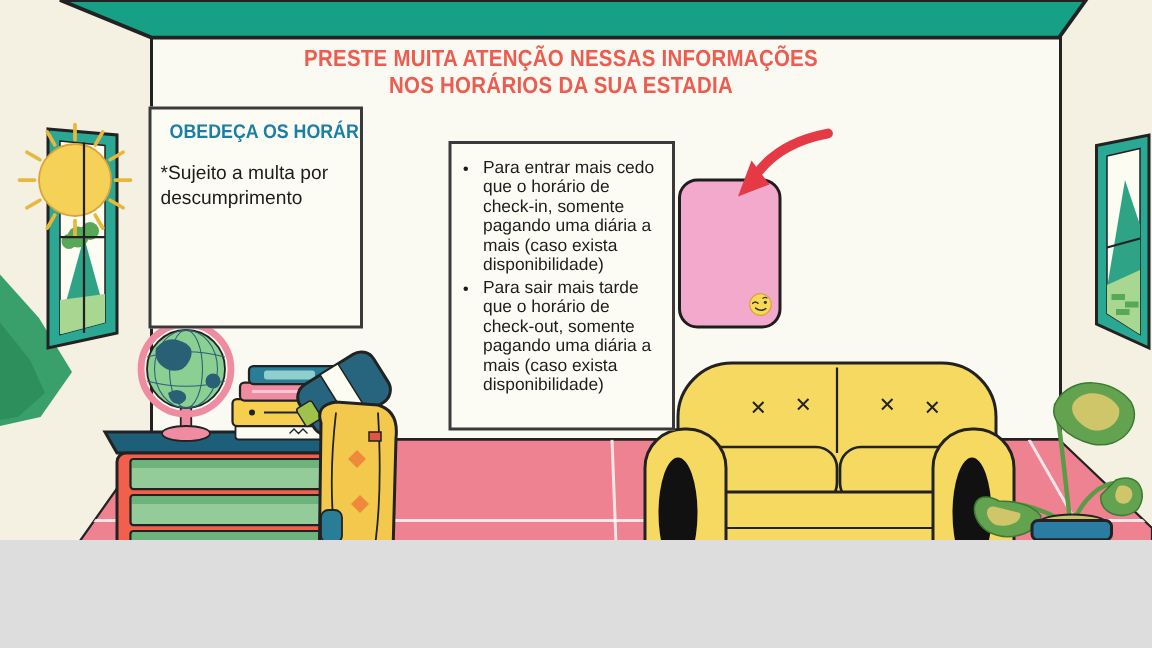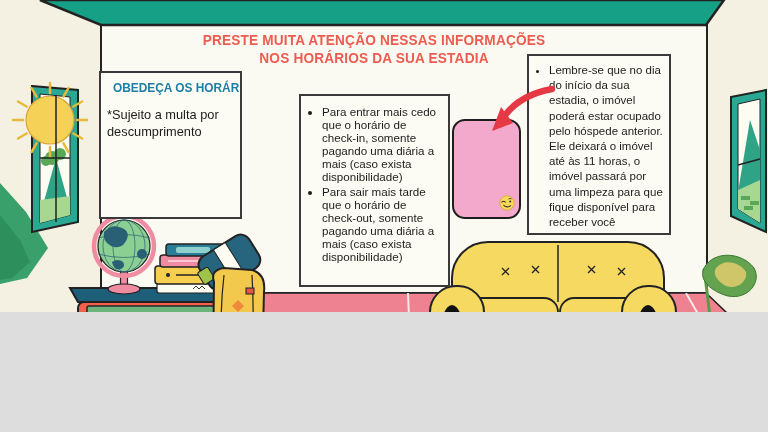--- a/index.html
+++ b/index.html
@@ -1,16 +1,16 @@
 <!DOCTYPE html>
 <html style="--title_red: #ed5c50; --heading_teal: #1a7fa6; --bubble_pink: #f2a9cc; --arrow_red: #e63946; --ceiling_green: #16a085; --floor_pink: #ee8290; --wall_cream: #f4f1e2; --window_teal: #2aa893; --couch_yellow: #f6d961;"><head>
 <meta charset="utf-8">
 <style>
   html,body{margin:0;padding:0;background:#ddd}
-  #stage{position:relative;width:768px;height:312px;overflow:hidden;background:#f4f1e2;
+  #stage{position:relative;width:768px;height:360px;overflow:hidden;background:#f4f1e2;
          font-family:"Liberation Sans",sans-serif}
   #room,#arrow-layer{position:absolute;left:0;top:0;width:768px;height:432px}
   #arrow-layer{z-index:30;pointer-events:none}
 
   
   #title{position:absolute;left:159px;top:31px;width:430px;z-index:10;text-align:center;
          color:var(--title_red,#ed5c50);font-weight:800}
   #title .t-line{display:block;font-size:15.5px;line-height:17.5px;white-space:nowrap;
          transform:scaleX(.88);transform-origin:50% 50%;letter-spacing:.2px}
 
@@ -230,24 +230,19 @@
   <div id="cleaning-bubble">
     <svg class="emoji" viewBox="0 0 20 20">
       <circle cx="10" cy="10" r="9" fill="#f8d957" stroke="#d9a43c" stroke-width="1"></circle>
       <path d="M3.5,9 q2.2,-2.2 4.4,0" fill="none" stroke="#333" stroke-width="1.3" stroke-linecap="round"></path>
       <circle cx="14" cy="8.2" r="1.3" fill="#333"></circle>
       <path d="M12,4.8 q2,-1.2 3.4,-0.2" fill="none" stroke="#333" stroke-width="1" stroke-linecap="round"></path>
       <path d="M6,13 q4,3.4 8.4,0.4" fill="none" stroke="#333" stroke-width="1.3" stroke-linecap="round"></path>
     </svg>
   </div>
 
-  <div class="box" id="reminder-box">
-    <ul>
-      <li>Lembre-se que no dia do início da sua estadia, o imóvel poderá estar ocupado pelo hóspede anterior. Ele deixará o imóvel até às 11 horas, o imóvel passará por uma limpeza para que fique disponível para receber você</li>
-    </ul>
-  </div>
 
   <svg id="arrow-layer" viewBox="0 0 768 432" xmlns="http://www.w3.org/2000/svg">
     <path d="M552,89 C536,92 518,99 506,114" fill="none" stroke="#e63946" stroke-width="6.5" stroke-linecap="round"></path>
     <polygon points="492,131 513,123 501,107" fill="#e63946"></polygon>
   </svg>
 
 </div>
 
 </body></html>

